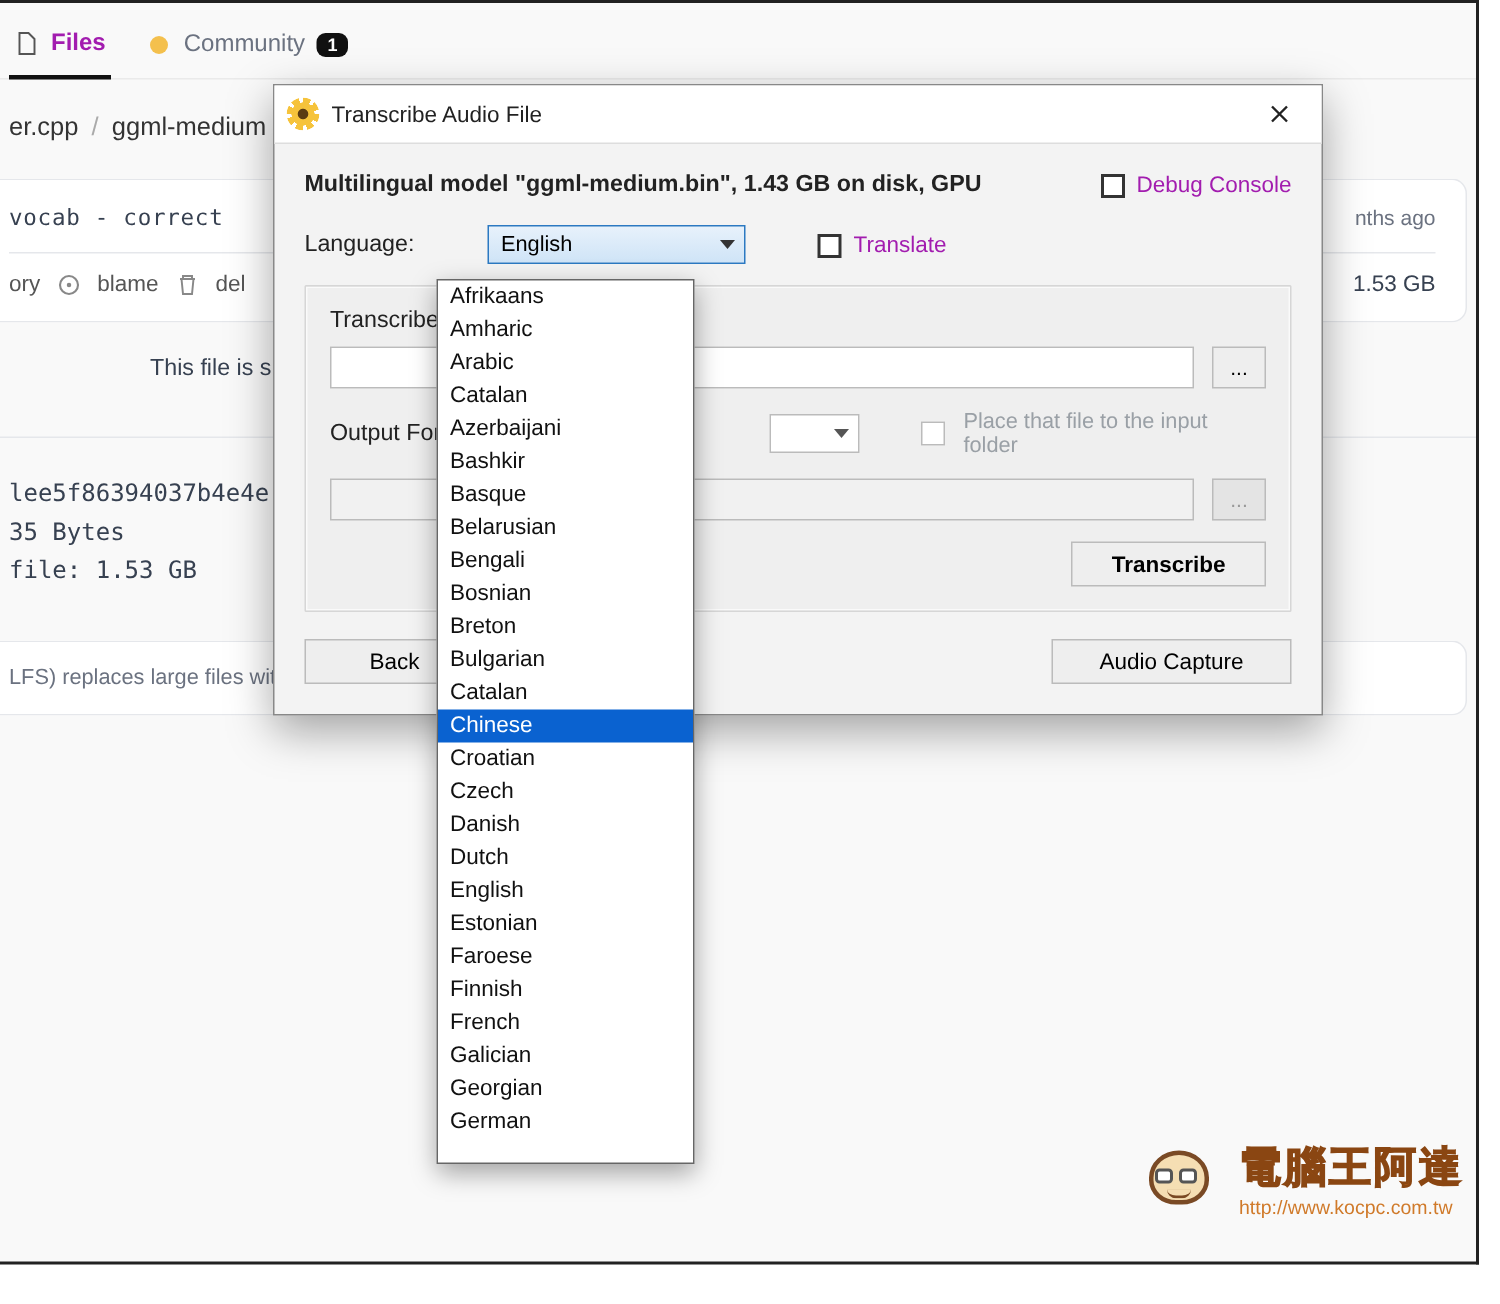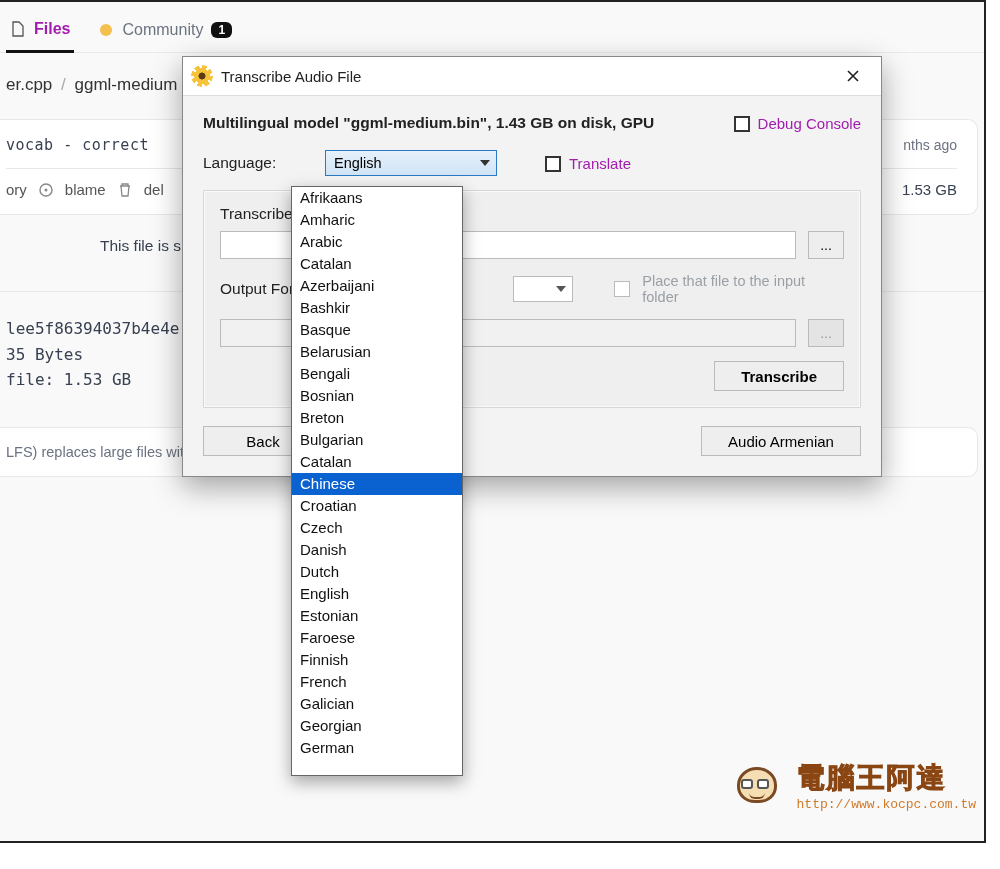--- a/index.html
+++ b/index.html
@@ -72,21 +72,21 @@
   .dd-scroll::-webkit-scrollbar-thumb { background: #c4c4c4; }
   .dd-scroll::-webkit-scrollbar-button { height: 17px; background: #e6e6e6; border: 1px solid #ccc; }
 
   
   .watermark { position: absolute; right: 24px; bottom: 56px; display: flex; align-items: center; gap: 12px; }
   .wm-face { width: 56px; height: 56px; position: relative; }
   .wm-face .head { position:absolute; left:8px; top:10px; width:40px; height:36px; border:3px solid #7a4a25; border-radius:50% 50% 45% 45%; background:#f5deb3; }
   .wm-face .glasses { position:absolute; left:12px; top:22px; display:flex; gap:4px; }
   .wm-face .glasses span { width:12px; height:10px; border:2px solid #555; border-radius:3px; display:block; background:#fff; }
   .wm-face .mouth { position:absolute; left:20px; top:36px; width:16px; height:6px; border-bottom:2px solid #7a4a25; border-radius:0 0 10px 10px; }
-  .wm-text { display:flex; flex-direction:column; align-items:flex-start;font-family:Liberation Mono, monospace; }
+  .wm-text { display:flex; flex-direction:column; align-items:flex-start; }
   .wm-main { font-size: 28px; font-weight: 900; color: #c46b1e; letter-spacing: 2px; -webkit-text-stroke: 1px #8a4612; }
   .wm-url { font-size: 13px; color: #d07a2a; }
   .sicon { color:#6b7280; width:18px; display:inline-flex; align-items:center; justify-content:center; }
 </style>
 </head>
 <body>
 
 <div class="outer-frame">
 <div class="page-bg">
 
@@ -216,21 +216,21 @@
         <div class="textfield disabled"></div>
         <div class="browse-btn disabled">...</div>
       </div>
       <div class="action-row-in">
         <div class="btn primary">Transcribe</div>
       </div>
     </div>
 
     <div class="bottom-btns">
       <div class="btn">Back</div>
-      <div class="btn" style="min-width:160px;">Audio Armenian</div>
+      <div class="btn" style="min-width:160px;">Audio Capture</div>
     </div>
   </div>
 </div>
 
 <div class="dropdown-list">
   <div class="dd-scroll" id="dd-scroll">
       <div class="dd-item">Afrikaans</div>
       <div class="dd-item">Amharic</div>
       <div class="dd-item">Arabic</div>
       <div class="dd-item">Catalan</div>

